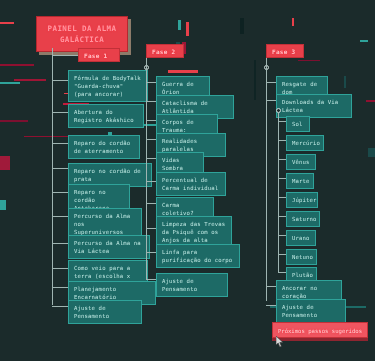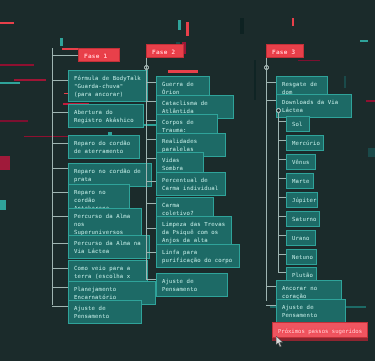--- a/index.html
+++ b/index.html
@@ -134,20 +134,21 @@
   <div class="glitch" style="left:240px;top:18px;width:4px;height:16px;background:#0e2222;"></div>
   <div class="glitch" style="left:254px;top:60px;width:2px;height:40px;background:#0f2424;"></div>
   <div class="glitch" style="left:292px;top:18px;width:2px;height:8px;background:#e8404a;"></div>
   <div class="glitch" style="left:298px;top:60px;width:22px;height:1px;background:#7c1030;"></div>
   <div class="glitch" style="left:360px;top:40px;width:8px;height:2px;background:#2fa39a;"></div>
   <div class="glitch" style="left:366px;top:100px;width:9px;height:2px;background:#8f1030;"></div>
   <div class="glitch" style="left:368px;top:148px;width:7px;height:9px;background:#1a4a4a;"></div>
   <div class="glitch" style="left:344px;top:76px;width:2px;height:12px;background:#1a4a4a;"></div>
   <div class="glitch" style="left:270px;top:306px;width:96px;height:2px;background:#1d6a66;"></div>
 
+  <div class="title-node">PAINEL DA ALMA GALÁCTICA</div>
 
   <div class="vline" style="left:52px;top:48px;height:8px;"></div>
   <div class="hline" style="left:52px;top:55px;width:26px;"></div>
 
   <div class="phase" id="phase1">Fase 1</div>
   <div class="phase" id="phase2">Fase 2</div>
   <div class="phase" id="phase3">Fase 3</div>
 
   <div class="vline" style="left:52px;top:55px;height:250px;"></div>
 

